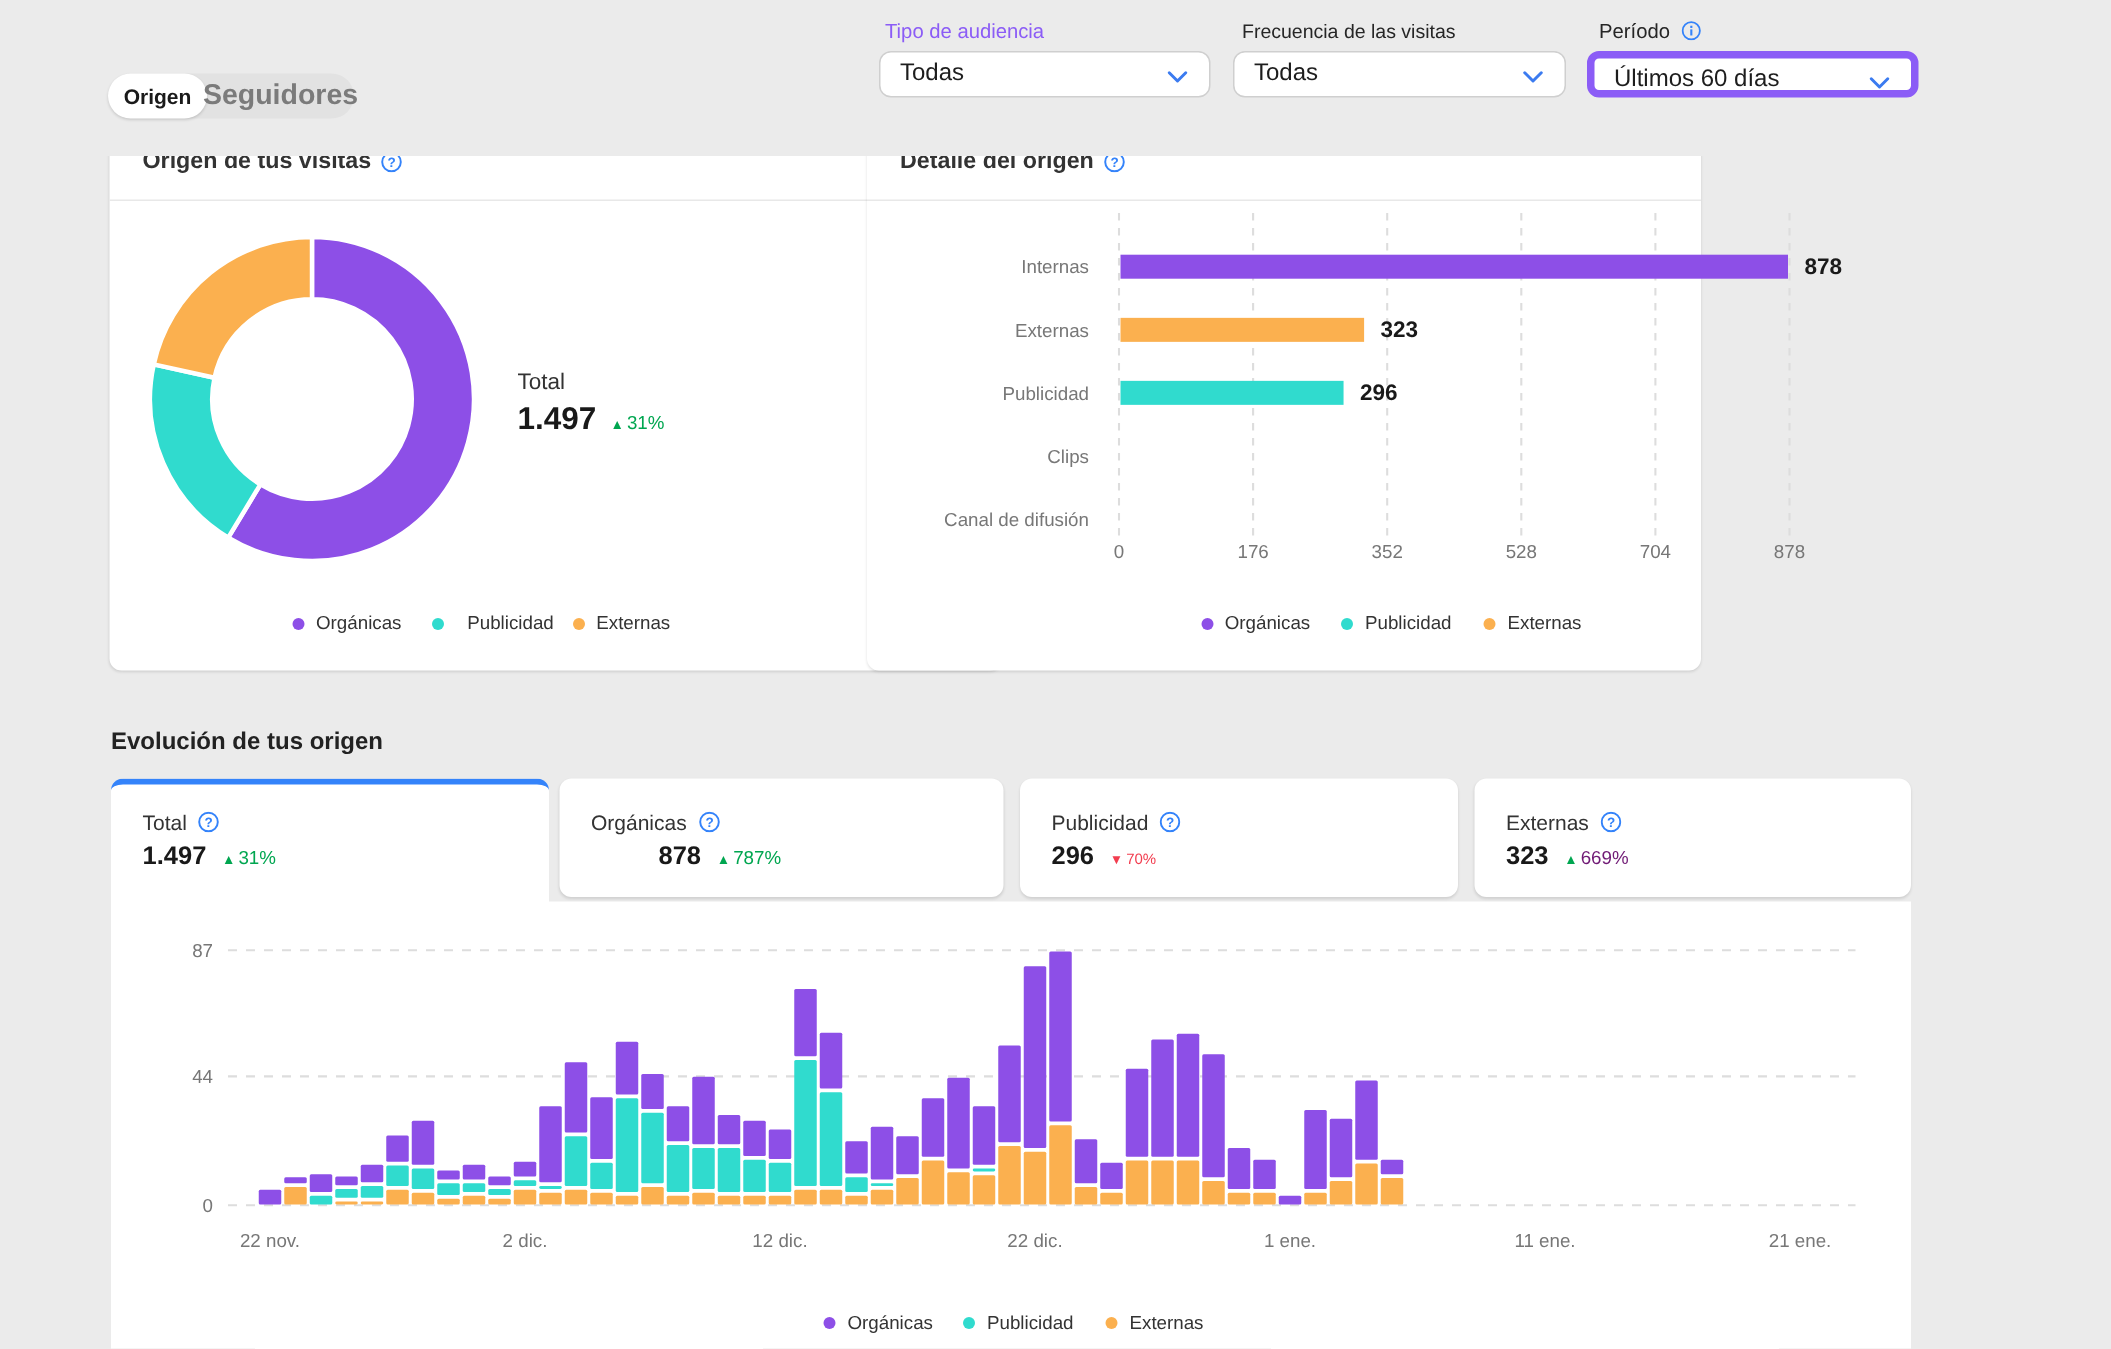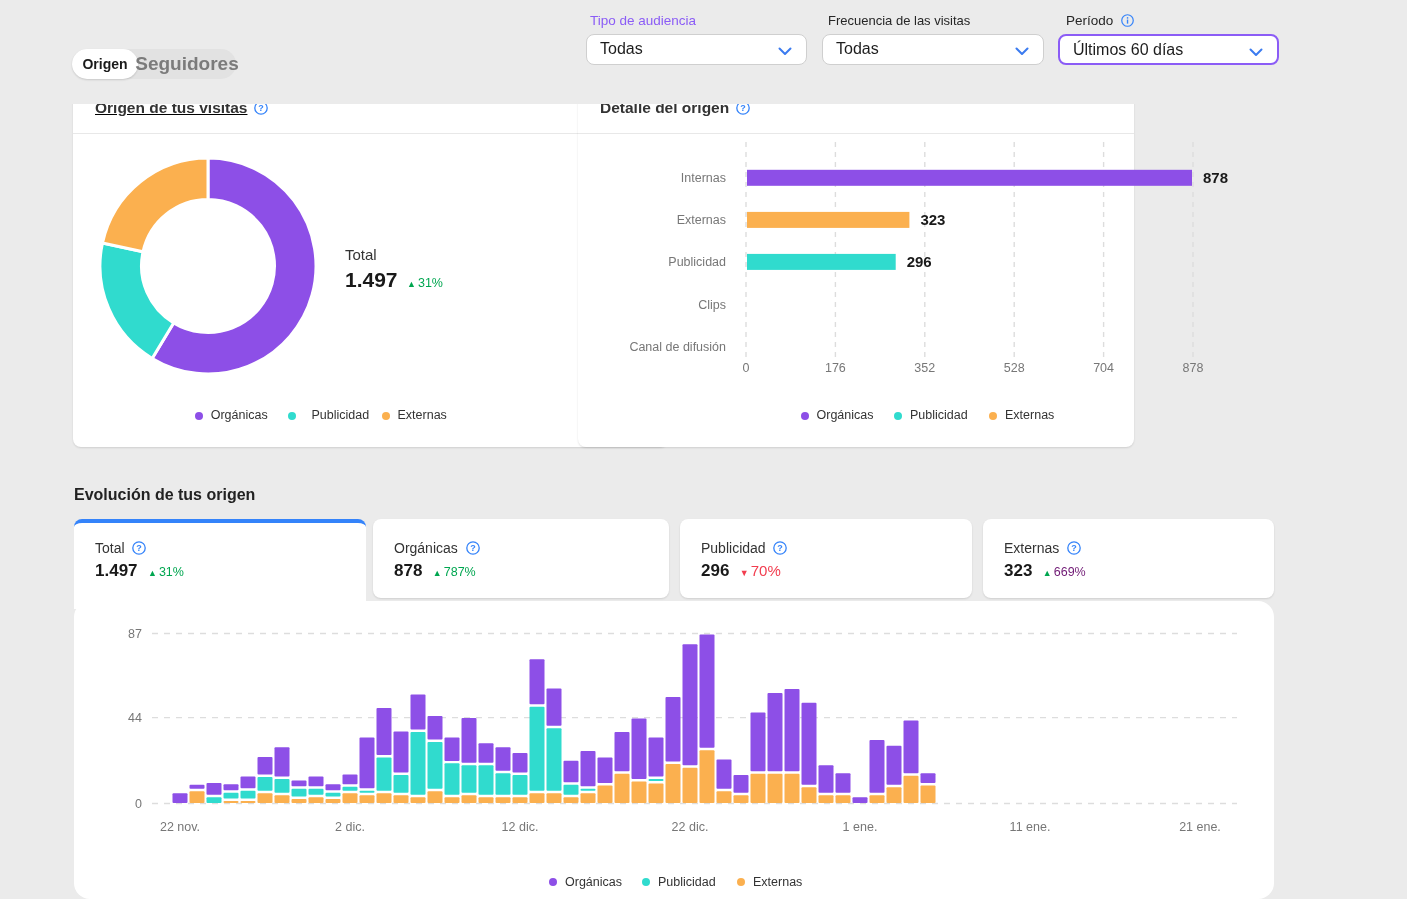--- a/index.html
+++ b/index.html
@@ -3,21 +3,21 @@
 <style>
 html,body{margin:0;padding:0}
 body{width:1407px;height:899px;background:#ebebeb;font-family:"Liberation Sans",sans-serif;position:relative;overflow:hidden}
 .card{position:absolute;background:#fff;border-radius:8px;box-shadow:0 1px 2px rgba(0,0,0,0.12)}
 .hdr{height:47px;border-bottom:1px solid #e8e8e8;display:flex;align-items:center;padding-left:22px;font-size:15.5px;font-weight:bold;color:#333;position:relative}
 .hdr svg{margin-left:7px}
 .hdr span.t{position:relative;top:-2px;display:inline-flex;align-items:center}
 </style></head>
 <body>
 
-<div class="card" style="left:73px;top:86px;width:595px;height:361px;text-decoration:underline;">
+<div class="card" style="left:73px;top:86px;width:595px;height:361px;">
   <div class="hdr">
       <span class="t">Origen de tus visitas <svg width="14" height="14" viewBox="0 0 14 14" style="vertical-align:-2px">
           <circle cx="7" cy="7" r="6.2" fill="none" stroke="#3483fa" stroke-width="1.3"></circle>
           <text x="7" y="10" font-size="9" font-weight="bold" fill="#3483fa" text-anchor="middle" font-family="Liberation Sans, sans-serif">?</text>
         </svg></span>
     </div>
   <svg width="222" height="222" viewBox="0 0 222 222" style="position:absolute;left:24px;top:69px">
       <path d="M111.00 3.00 A108 108 0 1 1 55.15 203.44 L76.61 167.92 A66.5 66.5 0 1 0 111.00 44.50 Z" fill="#8d4fe7" stroke="#ffffff" stroke-width="3" stroke-linejoin="round"></path>
       <path d="M55.15 203.44 A108 108 0 0 1 5.49 87.95 L46.03 96.81 A66.5 66.5 0 0 0 76.61 167.92 Z" fill="#30dbce" stroke="#ffffff" stroke-width="3" stroke-linejoin="round"></path>
       <path d="M5.49 87.95 A108 108 0 0 1 111.00 3.00 L111.00 44.50 A66.5 66.5 0 0 0 46.03 96.81 Z" fill="#fbb04f" stroke="#ffffff" stroke-width="3" stroke-linejoin="round"></path>
@@ -100,31 +100,31 @@
       <svg width="14" height="9" viewBox="0 0 14 9" style="position:absolute;right:14px;top:12px">
         <path d="M1.5 1.5 L7 7 L12.5 1.5" fill="none" stroke="#3b7bf0" stroke-width="2" stroke-linecap="round" stroke-linejoin="round"></path>
       </svg>
     </div>
   <div style="position:absolute;left:822px;top:34px;width:222px;height:31px;background:#fff;border:1px solid #cfcfcf;border-radius:8px;box-sizing:border-box;">
       <div style="position:absolute;left:13px;top:5px;font-size:16px;color:#1d1d1d;">Todas</div>
       <svg width="14" height="9" viewBox="0 0 14 9" style="position:absolute;right:14px;top:12px">
         <path d="M1.5 1.5 L7 7 L12.5 1.5" fill="none" stroke="#3b7bf0" stroke-width="2" stroke-linecap="round" stroke-linejoin="round"></path>
       </svg>
     </div>
-  <div style="position:absolute;left:1058px;top:34px;width:221px;height:31px;background:#fff;border:2px solid #8b5cf6;border-radius:8px;box-sizing:border-box;">
+  <div style="position:absolute;left:1058px;top:34px;width:221px;height:31px;background:#fff;border:5px solid #8b5cf6;border-radius:8px;box-sizing:border-box;">
       <div style="position:absolute;left:13px;top:5px;font-size:16px;color:#1d1d1d;">Últimos 60 días</div>
       <svg width="14" height="9" viewBox="0 0 14 9" style="position:absolute;right:14px;top:12px">
         <path d="M1.5 1.5 L7 7 L12.5 1.5" fill="none" stroke="#3b7bf0" stroke-width="2" stroke-linecap="round" stroke-linejoin="round"></path>
       </svg>
     </div>
 </div>
 
 <div style="position:absolute;left:74px;top:486px;font-size:16px;font-weight:bold;color:#222;">Evolución de tus origen</div>
 
-<div style="position:absolute;left:74px;top:601px;width:1200px;height:298px;background:#fff;border-radius:16px;">
+<div style="position:absolute;left:74px;top:601px;width:1200px;height:298px;background:#fff;">
   <svg width="1200" height="298" viewBox="0 0 1200 298" font-family="Liberation Sans, sans-serif" style="position:absolute;left:0;top:0">
       <line x1="78" y1="32.5" x2="1163" y2="32.5" stroke="#dddddd" stroke-width="1.4" stroke-dasharray="6 6"></line>
       <line x1="78" y1="116.6" x2="1163" y2="116.6" stroke="#dddddd" stroke-width="1.4" stroke-dasharray="6 6"></line>
       <line x1="78" y1="202.5" x2="1163" y2="202.5" stroke="#dddddd" stroke-width="1.4" stroke-dasharray="6 6"></line>
       <text x="68" y="37.0" font-size="12.5" fill="#777777" text-anchor="end">87</text>
       <text x="68" y="121.1" font-size="12.5" fill="#777777" text-anchor="end">44</text>
       <text x="68" y="207.0" font-size="12.5" fill="#777777" text-anchor="end">0</text>
       <rect x="98.5" y="192.23" width="15" height="9.77" fill="#8d4fe7" rx="1"></rect>
       <rect x="115.5" y="190.28" width="15" height="11.72" fill="#fbb04f" rx="1"></rect>
       <rect x="115.5" y="183.87" width="15" height="3.91" fill="#8d4fe7" rx="1"></rect>
@@ -265,30 +265,30 @@
         <text x="7" y="10" font-size="9" font-weight="bold" fill="#3483fa" text-anchor="middle" font-family="Liberation Sans, sans-serif">?</text>
       </svg></div>
   <div style="margin-top:5px;"><span style="font-size:17px;font-weight:bold;color:#191919;">1.497</span>
   <span style="font-size:9px;color:#00a650;margin-left:6px;">▲</span><span style="font-size:12.5px;color:#00a650;margin-left:2px;">31%</span></div>
 </div>
 <div style="position:absolute;left:394px;top:540px;">
   <div style="font-size:14px;color:#333;">Orgánicas &nbsp;<svg width="14" height="14" viewBox="0 0 14 14" style="vertical-align:-2px">
         <circle cx="7" cy="7" r="6.2" fill="none" stroke="#3483fa" stroke-width="1.3"></circle>
         <text x="7" y="10" font-size="9" font-weight="bold" fill="#3483fa" text-anchor="middle" font-family="Liberation Sans, sans-serif">?</text>
       </svg></div>
-  <div style="margin-top:5px;"><span style="font-size:17px;font-weight:bold;color:#191919;">878</span>
+  <div style="margin-top:5px;margin-left:45px;"><span style="font-size:17px;font-weight:bold;color:#191919;">878</span>
   <span style="font-size:9px;color:#00a650;margin-left:6px;">▲</span><span style="font-size:12.5px;color:#00a650;margin-left:2px;">787%</span></div>
 </div>
 <div style="position:absolute;left:701px;top:540px;">
   <div style="font-size:14px;color:#333;">Publicidad &nbsp;<svg width="14" height="14" viewBox="0 0 14 14" style="vertical-align:-2px">
         <circle cx="7" cy="7" r="6.2" fill="none" stroke="#3483fa" stroke-width="1.3"></circle>
         <text x="7" y="10" font-size="9" font-weight="bold" fill="#3483fa" text-anchor="middle" font-family="Liberation Sans, sans-serif">?</text>
       </svg></div>
   <div style="margin-top:5px;"><span style="font-size:17px;font-weight:bold;color:#191919;">296</span>
-  <span style="font-size:9px;color:#f23d4f;margin-left:6px;">▼</span><span style="font-size:15px;color:#f23d4f;margin-left:2px;">70%</span></div>
+  <span style="font-size:9px;color:#f23d4f;margin-left:6px;">▼</span><span style="font-size:10px;color:#f23d4f;margin-left:2px;">70%</span></div>
 </div>
 <div style="position:absolute;left:1004px;top:540px;">
   <div style="font-size:14px;color:#333;">Externas &nbsp;<svg width="14" height="14" viewBox="0 0 14 14" style="vertical-align:-2px">
         <circle cx="7" cy="7" r="6.2" fill="none" stroke="#3483fa" stroke-width="1.3"></circle>
         <text x="7" y="10" font-size="9" font-weight="bold" fill="#3483fa" text-anchor="middle" font-family="Liberation Sans, sans-serif">?</text>
       </svg></div>
   <div style="margin-top:5px;"><span style="font-size:17px;font-weight:bold;color:#191919;">323</span>
   <span style="font-size:9px;color:#00a650;margin-left:6px;">▲</span><span style="font-size:12.5px;color:#701a75;margin-left:2px;">669%</span></div>
 </div>
 

